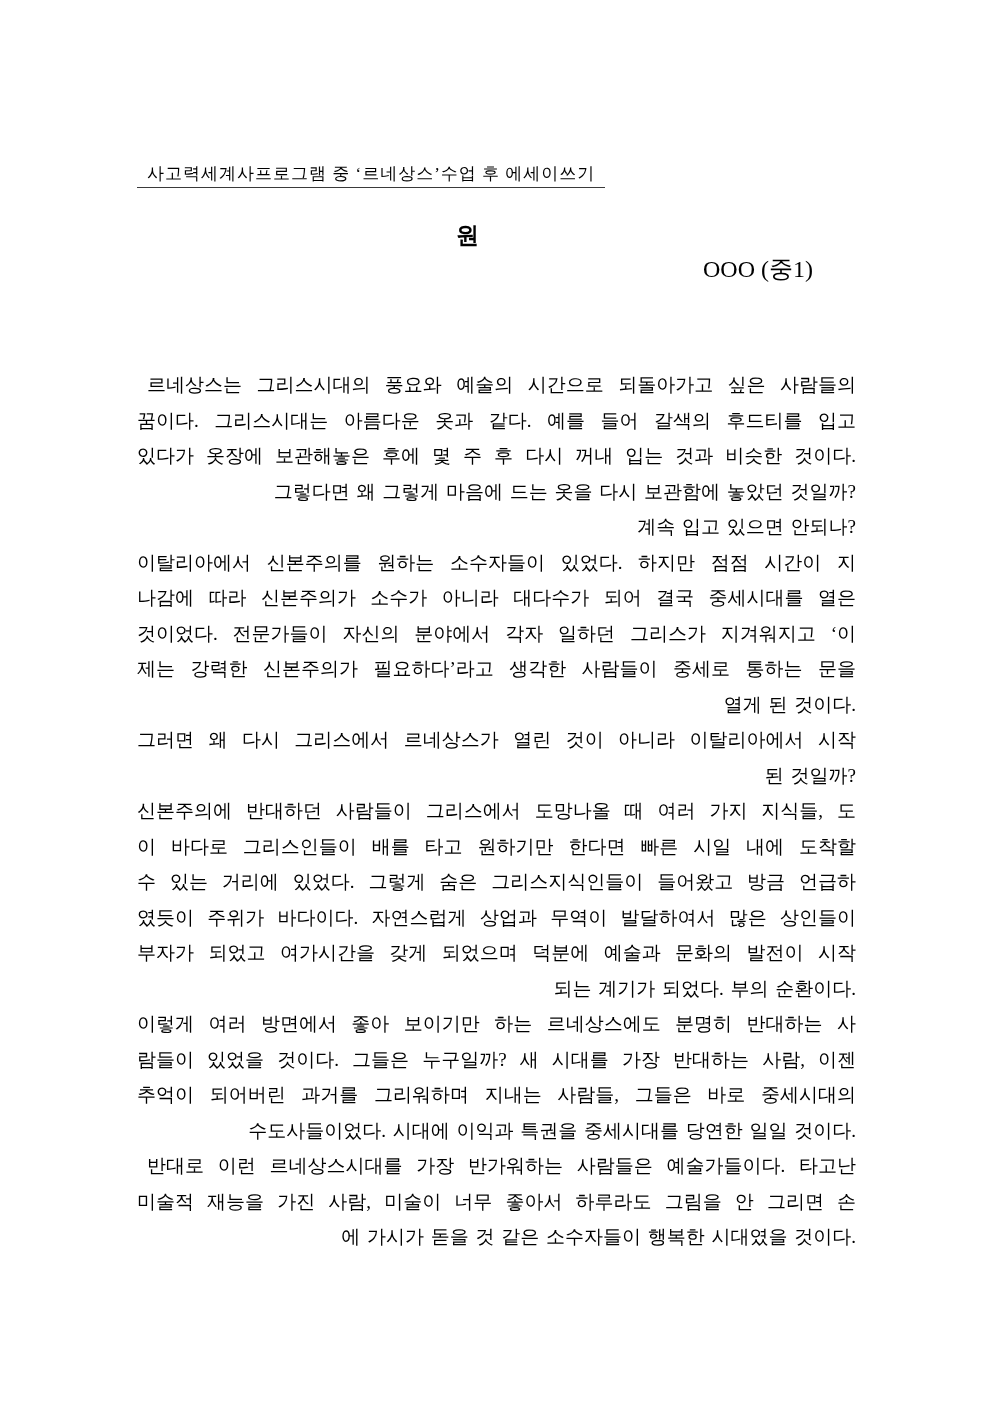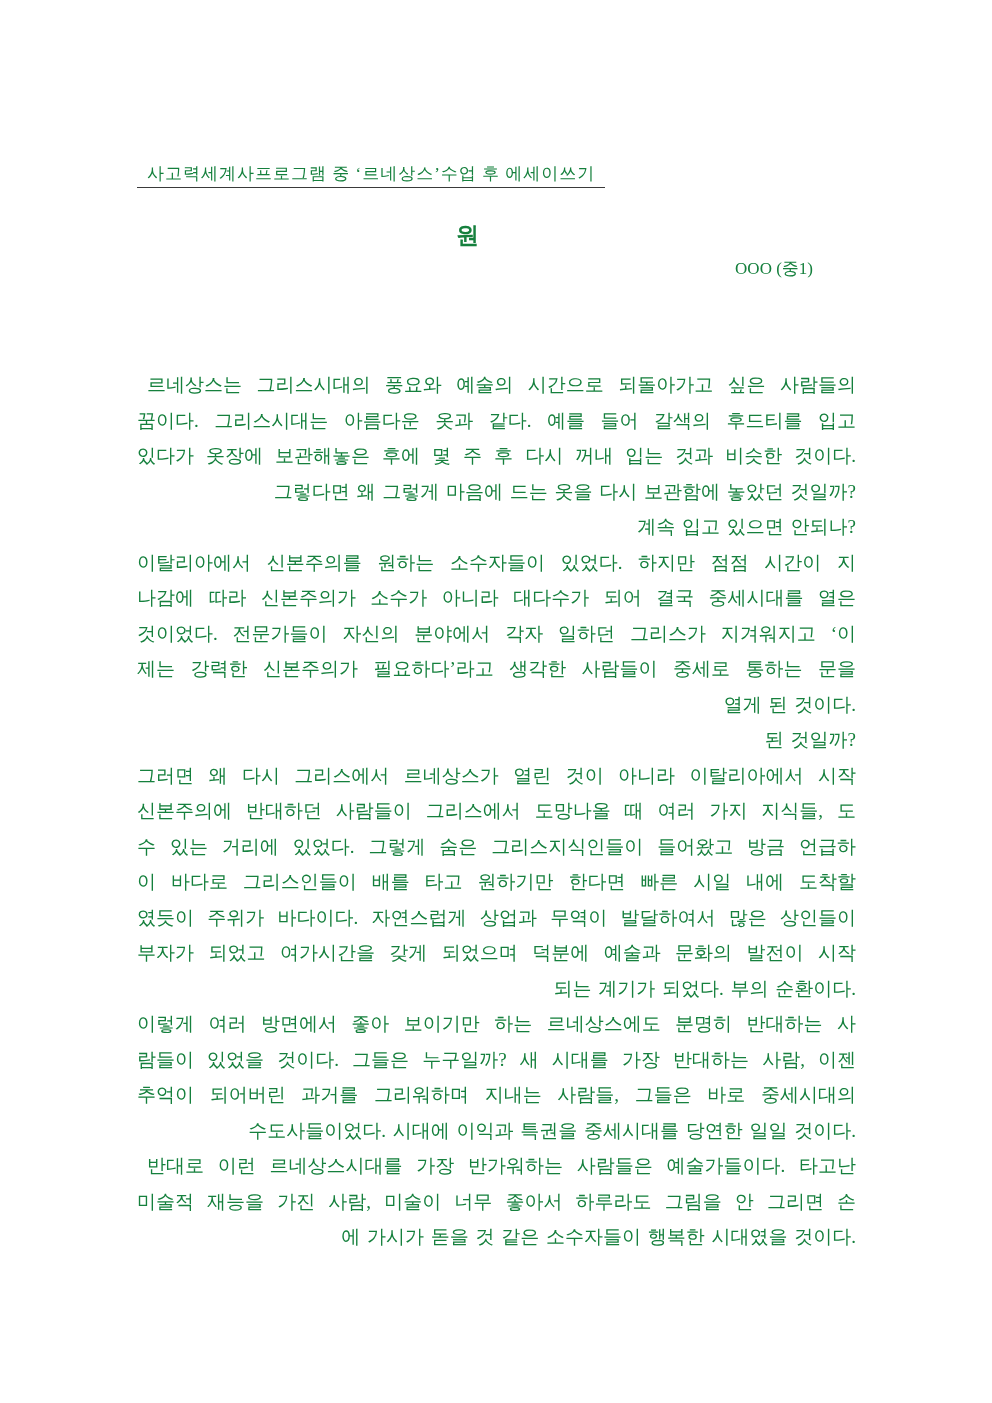--- a/index.html
+++ b/index.html
@@ -6,21 +6,21 @@
     margin: 0;
     padding: 0;
     background: #ffffff;
   }
   .page {
     position: relative;
     width: 992px;
     height: 1403px;
     background: #ffffff;
     font-family: "Liberation Serif", "DejaVu Serif", serif;
-    color: #15803d;
+    color: #000000;
     overflow: hidden;
     text-decoration: underline;
   }
   .content {
     position: absolute;
     left: 137px;
     top: 0;
     width: 719px;
   }
   .doc-header {
@@ -41,21 +41,21 @@
     left: -29px;
     text-align: center;
     font-size: 23px;
     line-height: 30px;
     font-weight: bold;
   }
   .doc-author {
     margin-top: 4px;
     text-align: right;
     padding-right: 43px;
-    font-size: 17px;
+    font-size: 24px;
     line-height: 28px;
   }
   .doc-body {
     margin-top: 84px;
     font-size: 19px;
     line-height: 35.5px;
   }
   .line {
     height: 35.5px;
     word-spacing: 2px;
@@ -87,25 +87,25 @@
         <div class="line just ind">르네상스는 그리스시대의 풍요와 예술의 시간으로 되돌아가고 싶은 사람들의</div>
         <div class="line just">꿈이다. 그리스시대는 아름다운 옷과 같다. 예를 들어 갈색의 후드티를 입고</div>
         <div class="line just">있다가 옷장에 보관해놓은 후에 몇 주 후 다시 꺼내 입는 것과 비슷한 것이다.</div>
         <div class="line">그렇다면 왜 그렇게 마음에 드는 옷을 다시 보관함에 놓았던 것일까?</div>
         <div class="line">계속 입고 있으면 안되나?</div>
         <div class="line just">이탈리아에서 신본주의를 원하는 소수자들이 있었다. 하지만 점점 시간이 지</div>
         <div class="line just">나감에 따라 신본주의가 소수가 아니라 대다수가 되어 결국 중세시대를 열은</div>
         <div class="line just">것이었다. 전문가들이 자신의 분야에서 각자 일하던 그리스가 지겨워지고 ‘이</div>
         <div class="line just">제는 강력한 신본주의가 필요하다’라고 생각한 사람들이 중세로 통하는 문을</div>
         <div class="line">열게 된 것이다.</div>
+        <div class="line just">그러면 왜 다시 그리스에서 르네상스가 열린 것이 아니라 이탈리아에서 시작</div>
         <div class="line">된 것일까?</div>
-        <div class="line just">그러면 왜 다시 그리스에서 르네상스가 열린 것이 아니라 이탈리아에서 시작</div>
         <div class="line just">신본주의에 반대하던 사람들이 그리스에서 도망나올 때 여러 가지 지식들, 도</div>
+        <div class="line just">이 바다로 그리스인들이 배를 타고 원하기만 한다면 빠른 시일 내에 도착할</div>
         <div class="line just">수 있는 거리에 있었다. 그렇게 숨은 그리스지식인들이 들어왔고 방금 언급하</div>
-        <div class="line just">이 바다로 그리스인들이 배를 타고 원하기만 한다면 빠른 시일 내에 도착할</div>
         <div class="line just">였듯이 주위가 바다이다. 자연스럽게 상업과 무역이 발달하여서 많은 상인들이</div>
         <div class="line just">부자가 되었고 여가시간을 갖게 되었으며 덕분에 예술과 문화의 발전이 시작</div>
         <div class="line">되는 계기가 되었다. 부의 순환이다.</div>
         <div class="line just">이렇게 여러 방면에서 좋아 보이기만 하는 르네상스에도 분명히 반대하는 사</div>
         <div class="line just">람들이 있었을 것이다. 그들은 누구일까? 새 시대를 가장 반대하는 사람, 이젠</div>
         <div class="line just">추억이 되어버린 과거를 그리워하며 지내는 사람들, 그들은 바로 중세시대의</div>
         <div class="line">수도사들이었다. 시대에 이익과 특권을 중세시대를 당연한 일일 것이다.</div>
         <div class="line just ind">반대로 이런 르네상스시대를 가장 반가워하는 사람들은 예술가들이다. 타고난</div>
         <div class="line just">미술적 재능을 가진 사람, 미술이 너무 좋아서 하루라도 그림을 안 그리면 손</div>
         <div class="line">에 가시가 돋을 것 같은 소수자들이 행복한 시대였을 것이다.</div>

